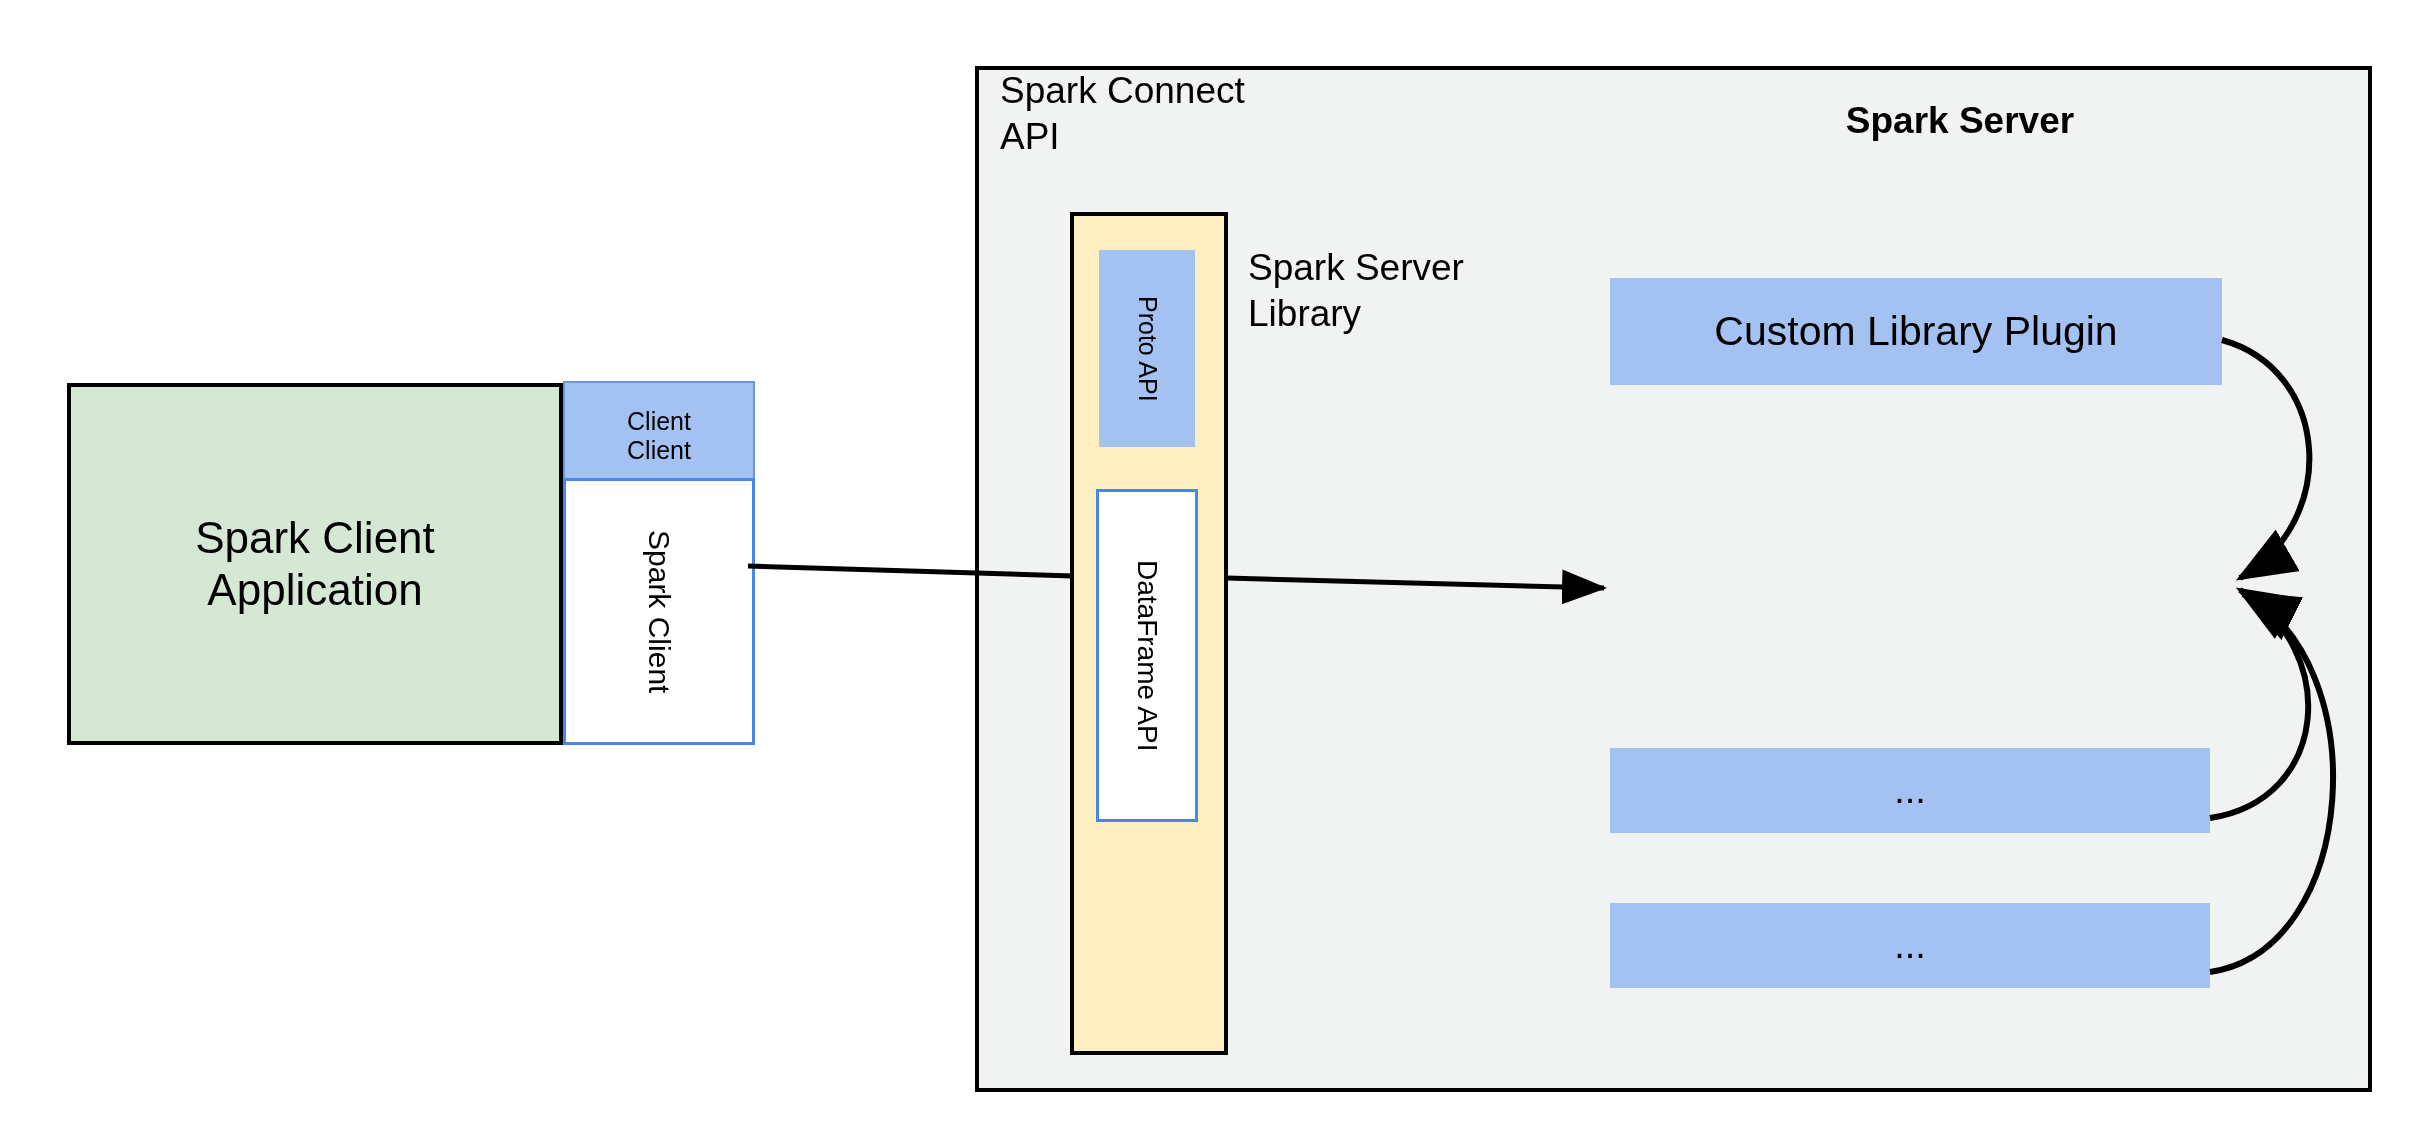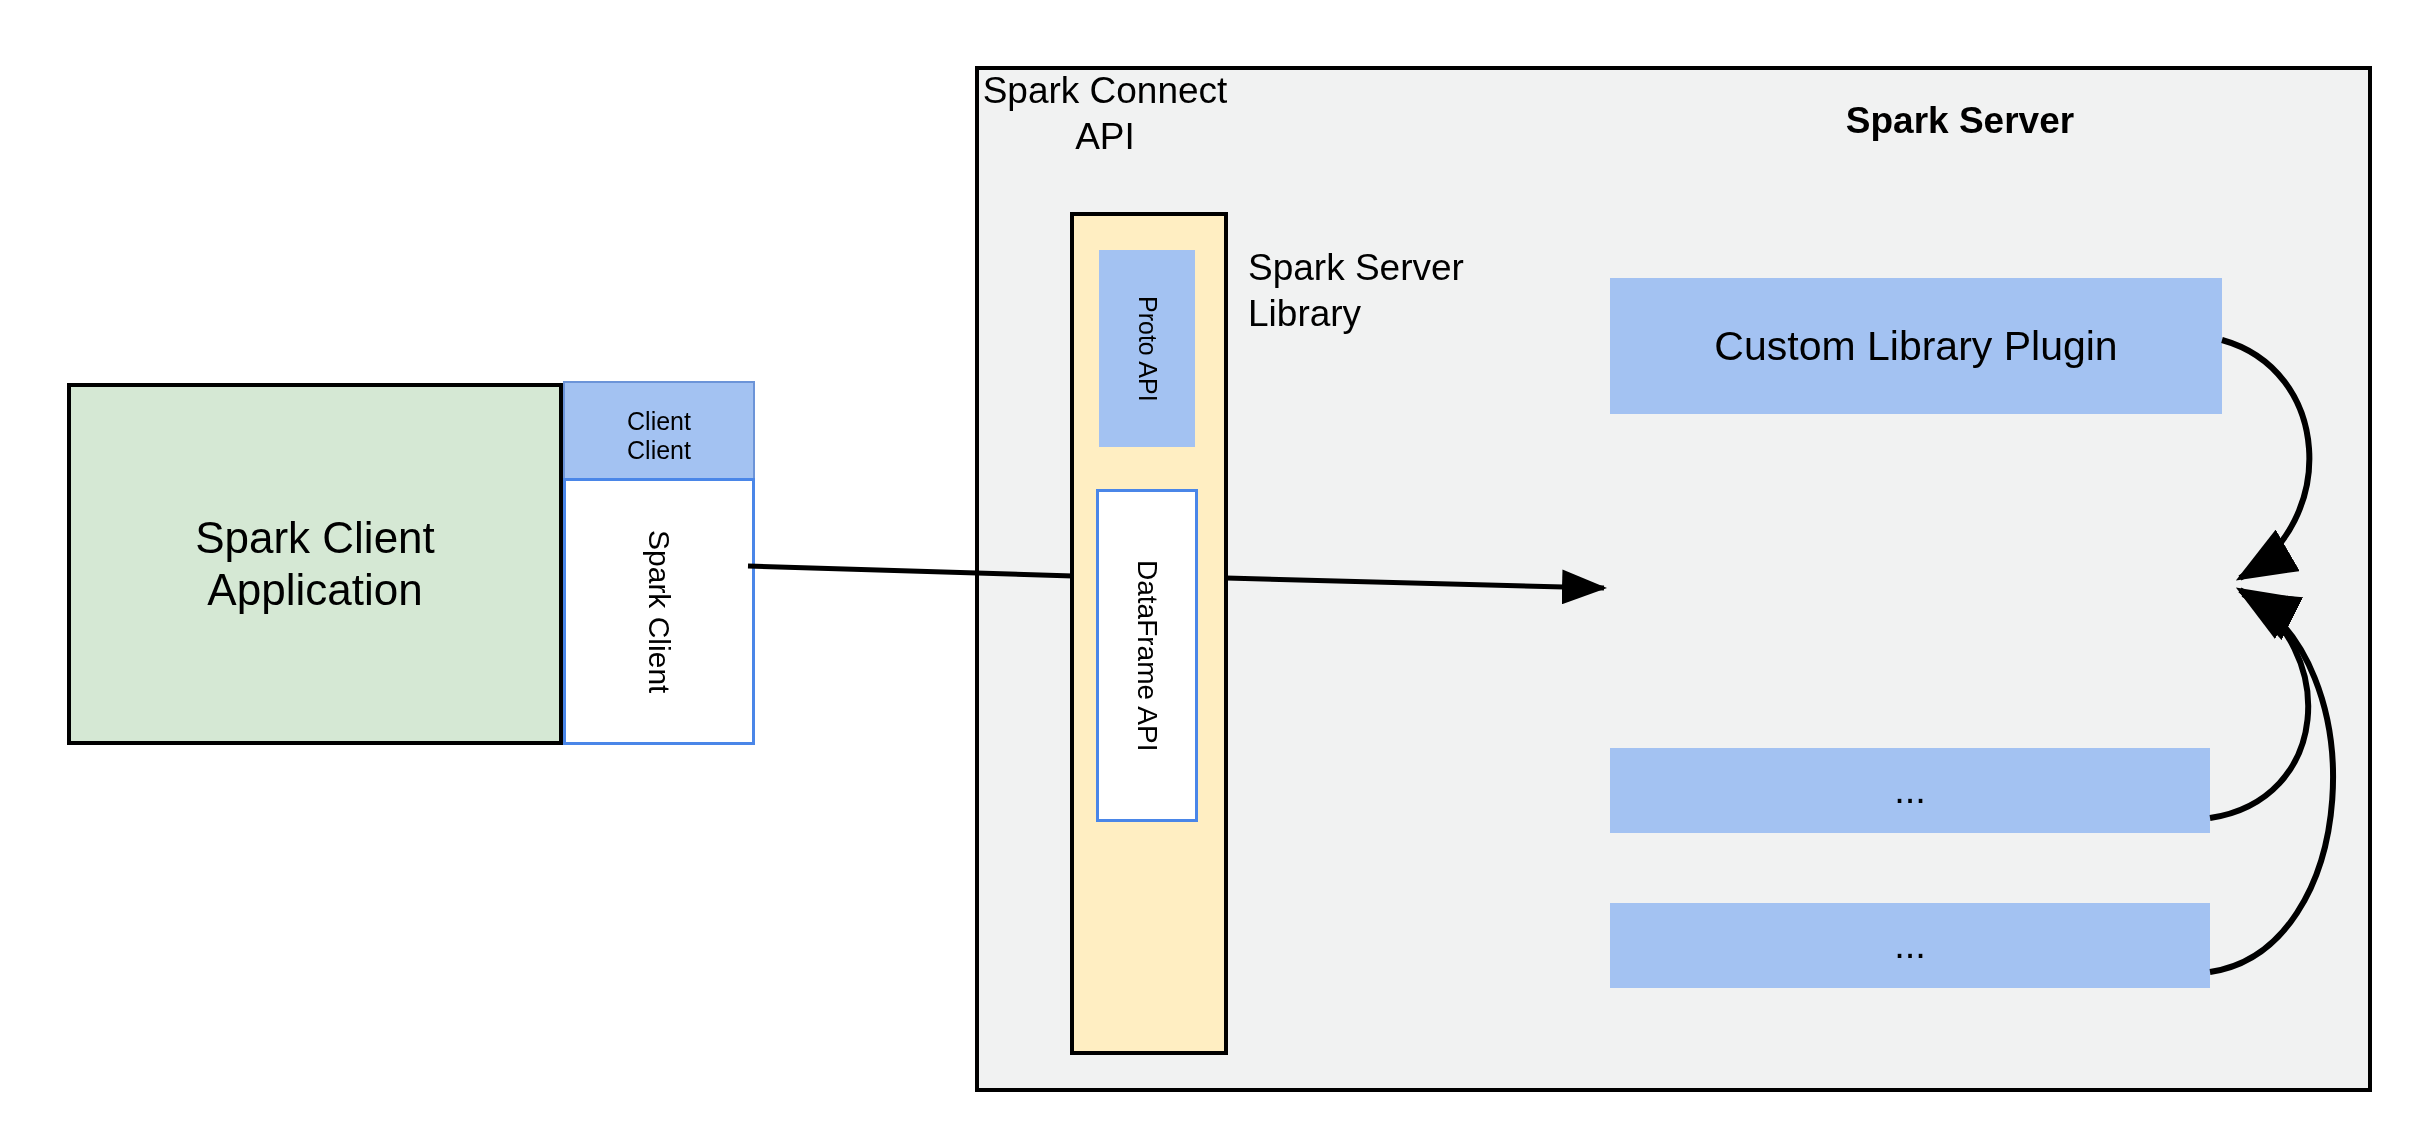--- a/index.html
+++ b/index.html
@@ -66,24 +66,23 @@
   #spark-server-box {
     left: 975px; top: 66px;
     width: 1397px; height: 1026px;
     background: #f1f2f2;
     border: 4px solid #000000;
     display: block;
   }
 
   #spark-connect-api-label {
     position: absolute;
-    left: 960px; top: 68px;
+    left: 1000px; top: 68px;
     width: 290px;
     font-size: 37px;
-    text-align: center;
     line-height: 1.25;
   }
 
   #spark-server-title {
     position: absolute;
     left: 1630px; top: 100px;
     width: 660px;
     font-size: 37px;
     font-weight: bold;
     text-align: center;
@@ -125,21 +124,21 @@
     left: 1096px; top: 489px;
     width: 102px; height: 333px;
     background: #ffffff;
     border: 3px solid #4a86e8;
     font-size: 28px;
   }
 
   
   #custom-library-plugin-box {
     left: 1610px; top: 278px;
-    width: 612px; height: 136px;
+    width: 612px; height: 107px;
     background: #a3c2f2;
     border: none;
     font-size: 41px;
   }
 
   #spark-core-box {
     left: 1608px; top: 480px;
     width: 615px; height: 206px;
     background: #ffffff;
     border: 3px solid #4a86e8;

